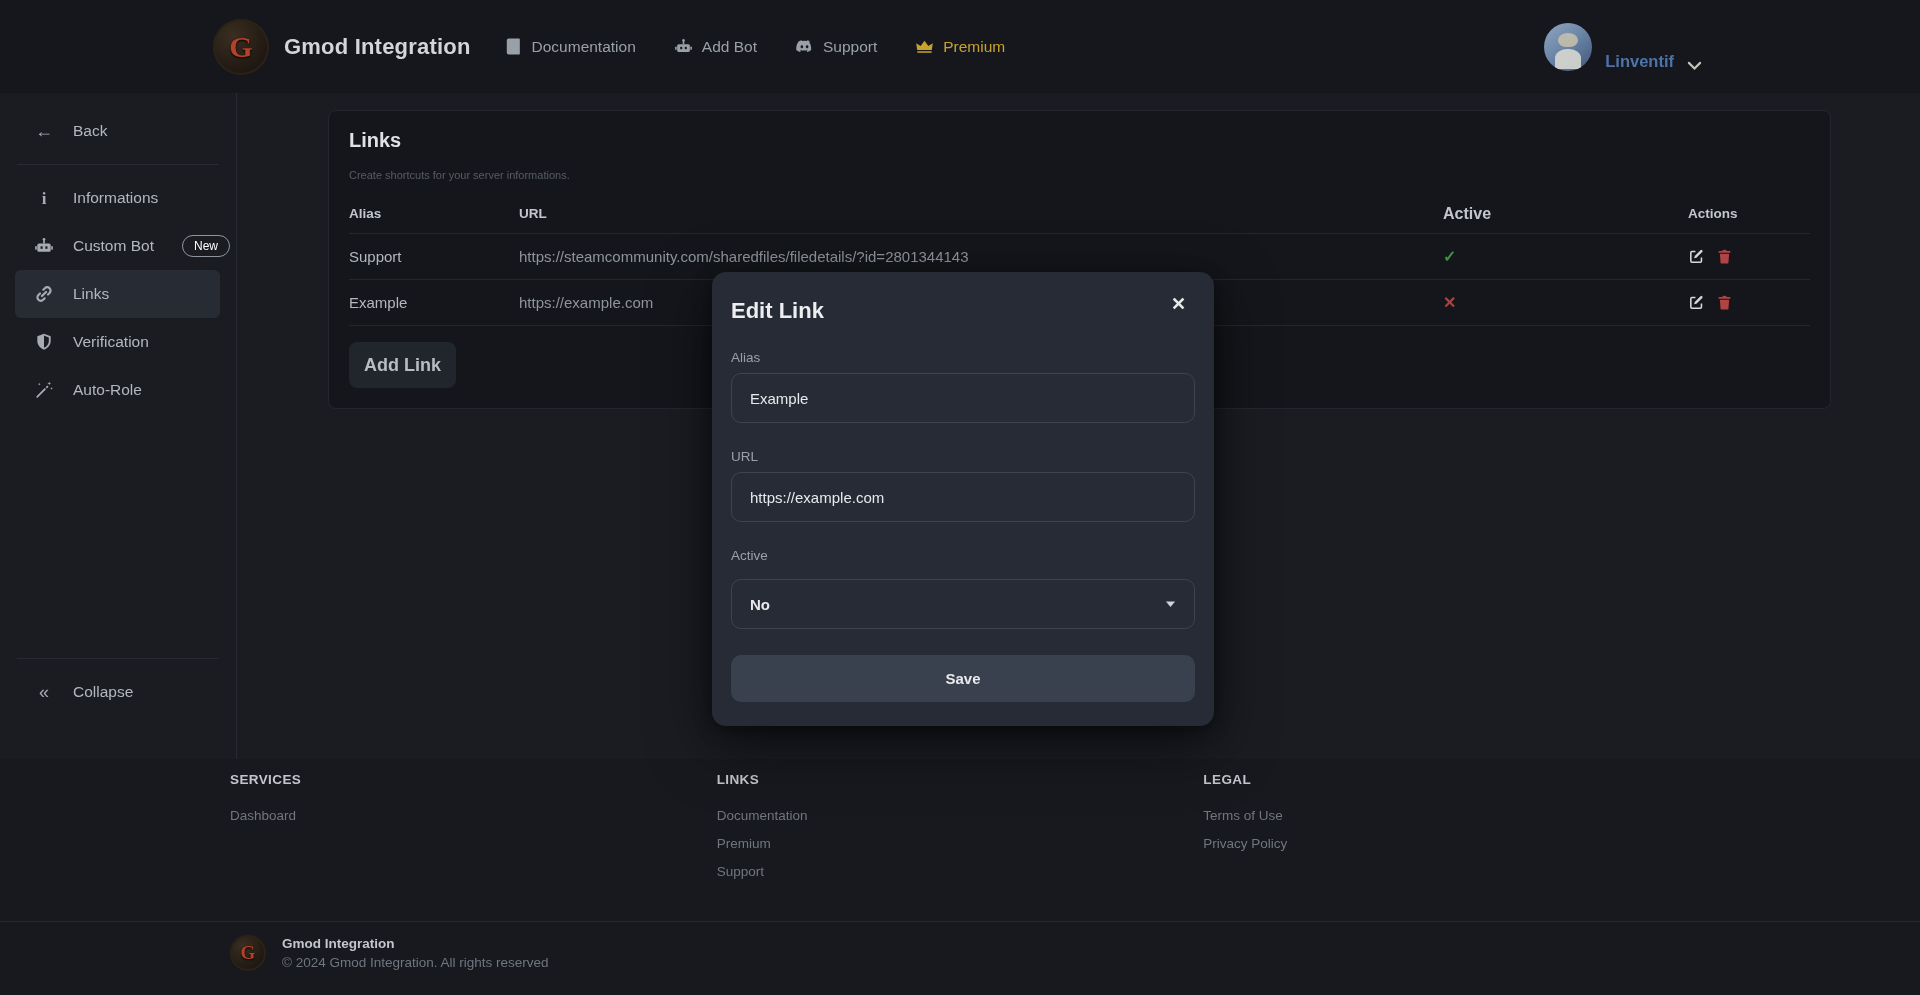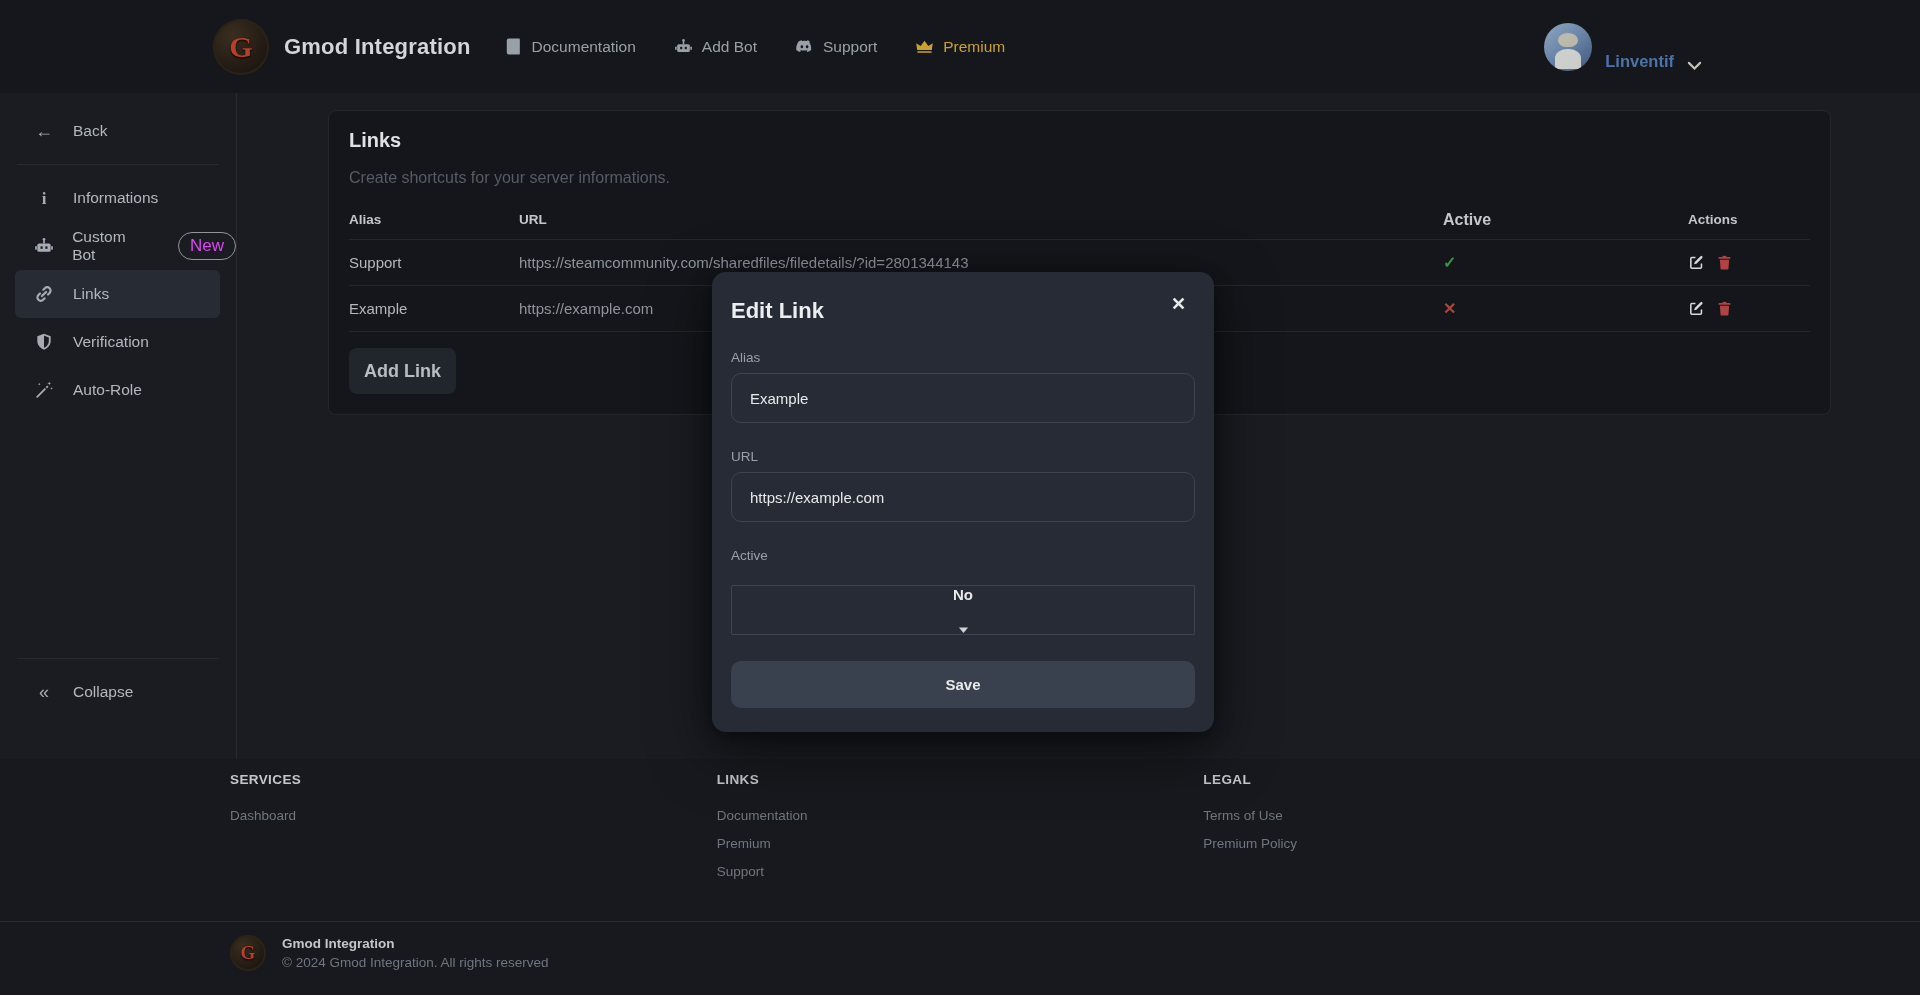--- a/index.html
+++ b/index.html
@@ -37,27 +37,27 @@
   
   .middle { display:flex; height:666px; }
   .sidebar { width:237px; background:#1a1c22; border-right:1px solid #262a31; display:flex; flex-direction:column; padding-top:14px; flex:0 0 auto; }
   .side-item { height:48px; display:flex; align-items:center; padding-left:33px; gap:18px; color:#b3b8bf; font-size:15.5px; cursor:pointer; }
   .side-item .sicon { width:22px; display:flex; justify-content:center; color:#a7acb4; }
   .side-item.active { background:#272b33; border-radius:6px; margin:0 16px 0 15px; padding-left:18px; }
   .glyph-icon { font-size:18px; line-height:1; color:#b3b8bf; }
   .info-glyph { font-size:17px; font-weight:700; font-family:"Liberation Serif", serif; }
   .side-divider { height:1px; background:#262a31; margin:9px 17px; }
   .side-bottom { margin-top:auto; padding-bottom:43px; }
-  .badge-new { border:1px solid #8f959d; color:#d946ef; font-size:17px; border-radius:999px; padding:3px 11px; margin-left:10px; }
+  .badge-new { border:1px solid #8f959d; color:#ffffff; font-size:12px; border-radius:999px; padding:3px 11px; margin-left:10px; }
 
   
   .main { flex:1; position:relative; }
   .panel { margin:17px 89px 0 91px; background:#14161b; border:1px solid #24272e; border-radius:8px; padding:18px 20px 20px; }
   .panel-title { font-size:20px; font-weight:700; color:#dfe1e4; }
-  .panel-sub { margin-top:17px; font-size:16px; color:#565c66; }
+  .panel-sub { margin-top:17px; font-size:11px; color:#565c66; }
   .tbl { margin-top:13px; }
   .tr { display:flex; align-items:center; border-bottom:1px solid #24272e; }
   .tr.head { height:40px; font-size:13.5px; font-weight:700; color:#c3c7cd; }
   .tr.row { height:46px; font-size:15px; color:#b3b8bf; }
   .c-alias { width:170px; }
   .c-url { flex:1; overflow:hidden; white-space:nowrap; }
   .row .c-url { color:#8f959d; }
   .c-active { width:245px; font-size:16px; font-weight:700; }
   .c-actions { width:122px; display:flex; align-items:center; gap:11px; }
   .act-btn { width:17px; height:17px; cursor:pointer; background:none; border:none; padding:0; }
@@ -73,23 +73,23 @@
   }
   .modal-title { font-size:22px; font-weight:700; color:#eceef0; }
   .modal-close { position:absolute; top:22px; right:22px; color:#e8eaec; font-size:18px; font-weight:700; cursor:pointer; background:none; border:none; line-height:1; font-family:inherit; }
   .m-label { margin-top:26px; font-size:13.5px; color:#9aa0a8; }
   .m-input {
     margin-top:8px; height:50px; width:100%; background:transparent;
     border:1px solid #3d4451; border-radius:10px; color:#e8e9eb; font-size:15px;
     padding:0 18px; font-family:inherit; outline:none;
   }
   .m-select {
-    margin-top:22px; height:50px; width:100%; border:1px solid #3d4451; border-radius:1px;
+    margin-top:16px; height:50px; width:100%; border:1px solid #3d4451; border-radius:10px;
     display:flex; align-items:center; justify-content:space-between; padding:0 18px;
-    color:#e8e9eb; font-size:15px; font-weight:700; cursor:pointer;flex-direction:column;
+    color:#e8e9eb; font-size:15px; font-weight:700; cursor:pointer;
   }
   .m-save {
     margin-top:26px; width:100%; height:47px; background:#3a414e; border:none; border-radius:10px;
     color:#e9eaec; font-weight:700; font-size:15px; font-family:inherit; cursor:pointer;
   }
 
   
   footer { height:236px; background:#17191e; }
   .foot-cols { width:1460px; margin:0 auto; display:flex; padding-top:12px; }
   .foot-col { width:492px; }
@@ -318,21 +318,21 @@
       <div class="foot-links">
         <div class="foot-link">Documentation</div>
         <div class="foot-link">Premium</div>
         <div class="foot-link">Support</div>
       </div>
     </div>
     <div class="foot-col">
       <div class="foot-h">LEGAL</div>
       <div class="foot-links">
         <div class="foot-link">Terms of Use</div>
-        <div class="foot-link">Premium Policy</div>
+        <div class="foot-link">Privacy Policy</div>
       </div>
     </div>
   </div>
 
   <div class="foot-bottom">
     <div class="foot-bottom-inner">
       <div class="logo small">
           <span>G</span>
         </div>
       <div>

